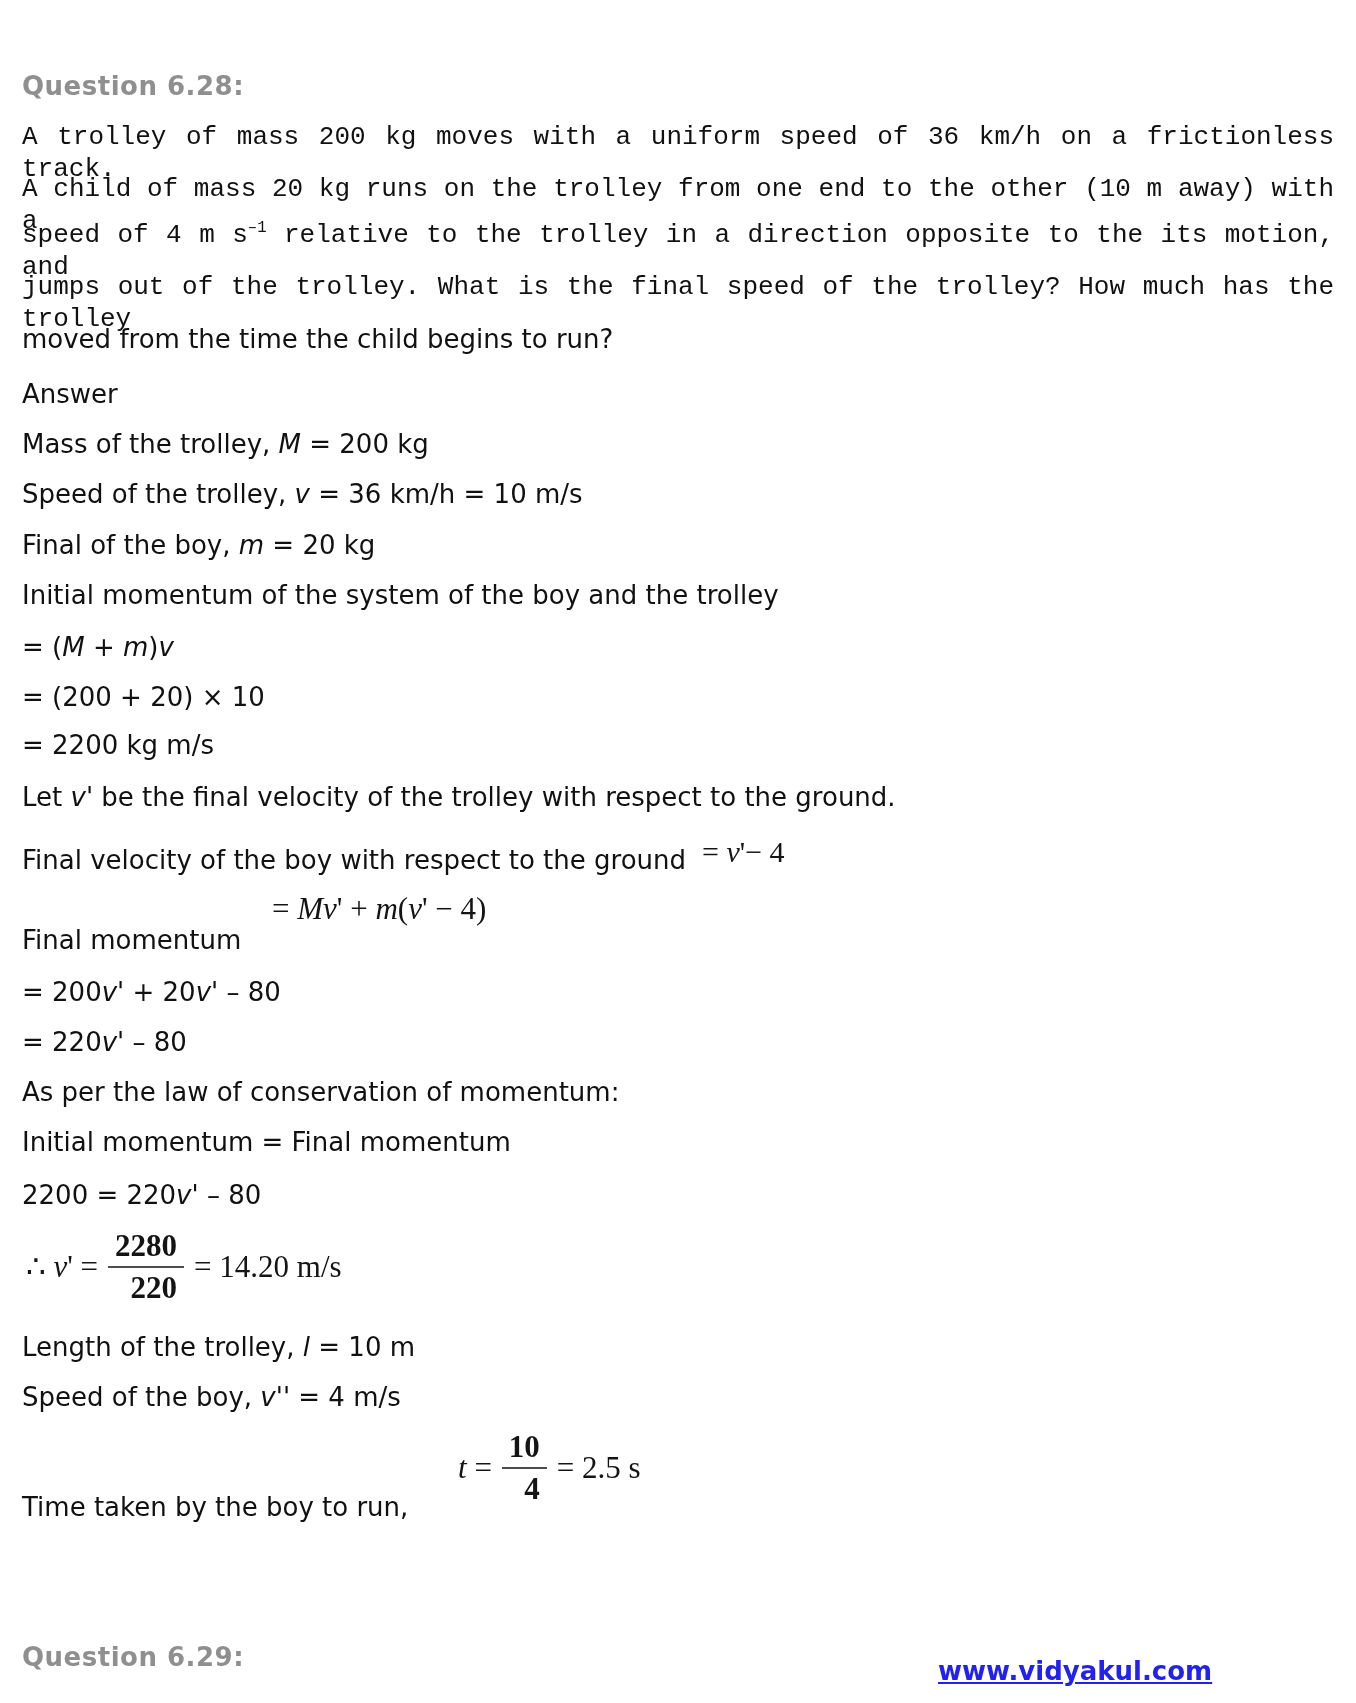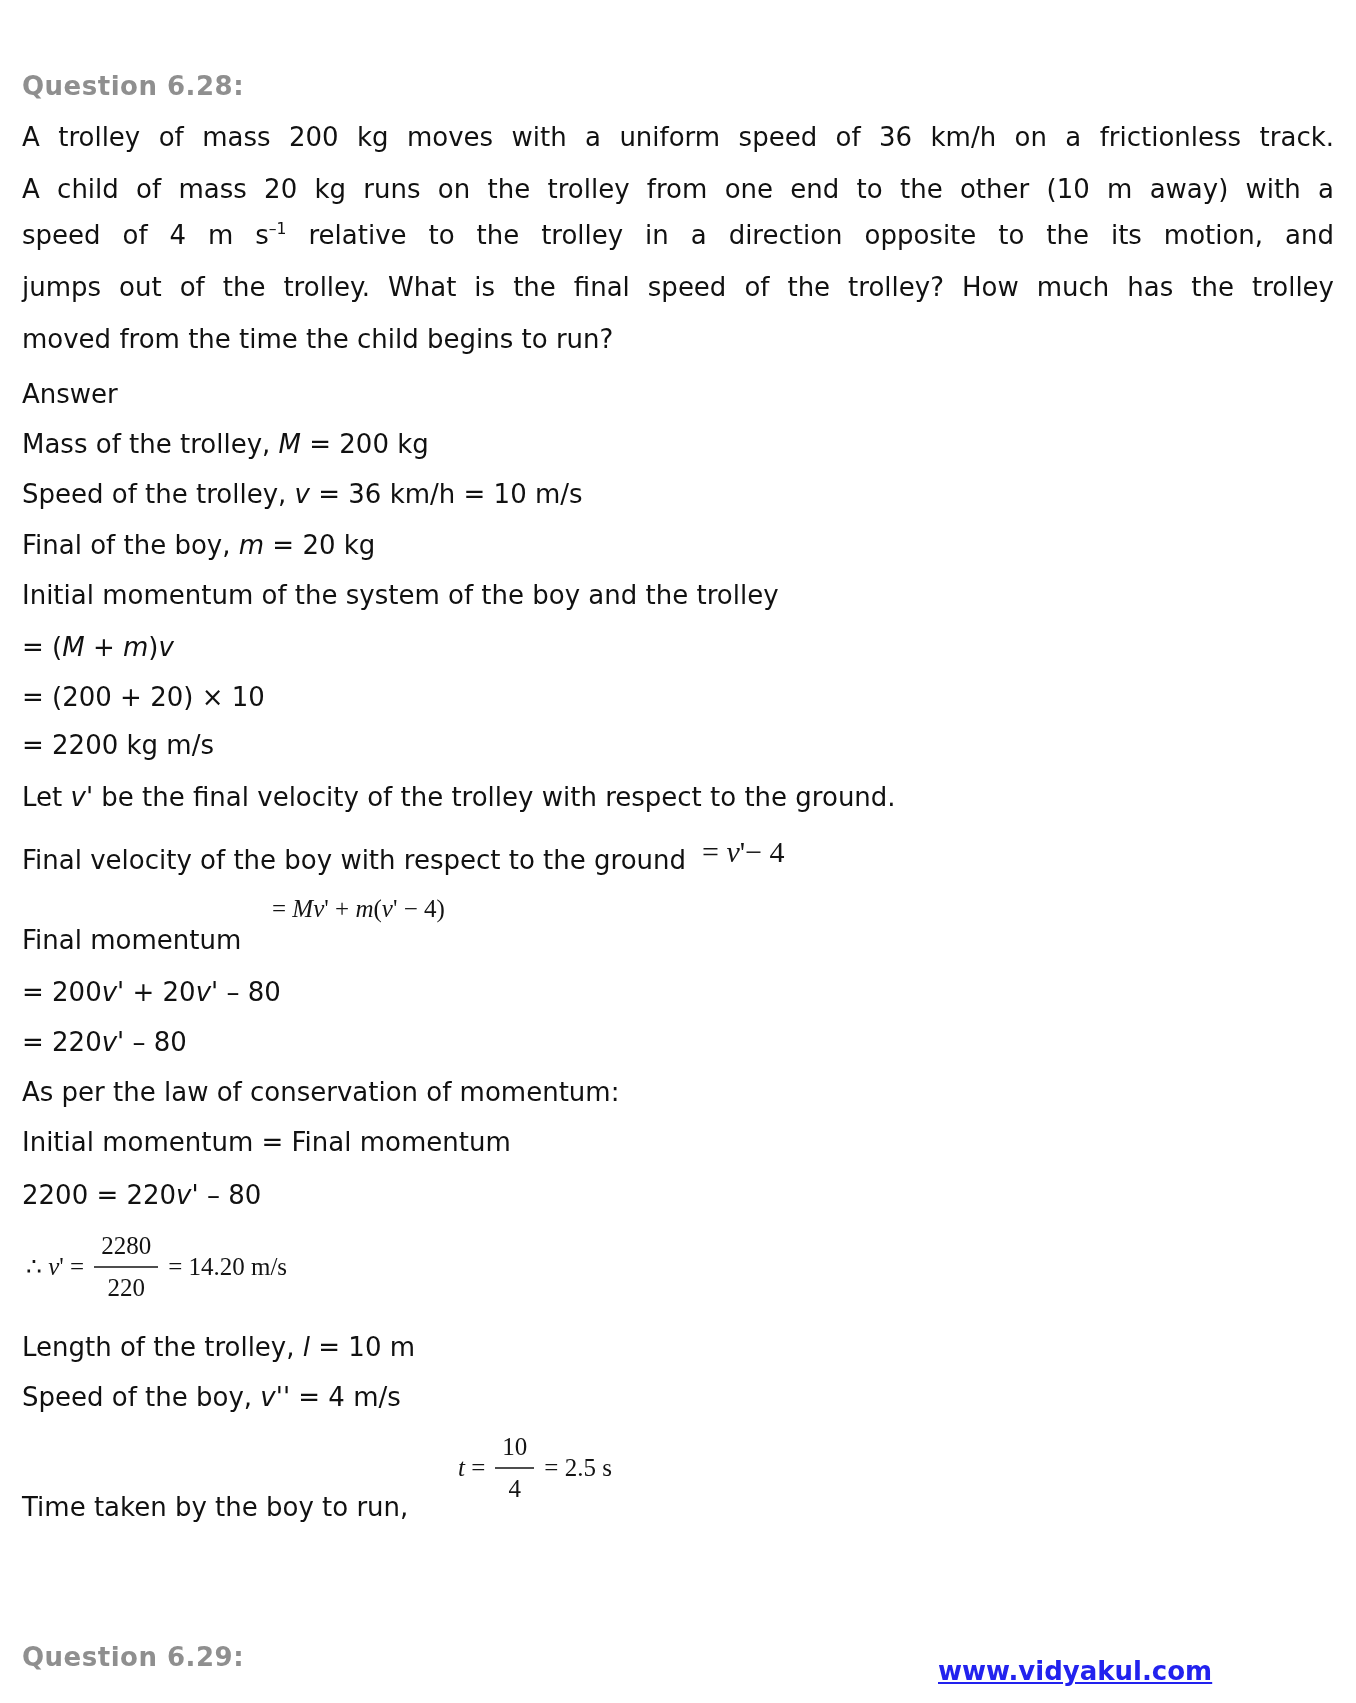--- a/index.html
+++ b/index.html
@@ -17,48 +17,50 @@
     left: 22px;
     font-size: 26px;
     line-height: 32px;
     white-space: nowrap;
   }
   .just {
     width: 1312px;
     white-space: normal;
     text-align: justify;
     text-align-last: justify;
+    font-family: Liberation Mono, monospace;
   }
   .heading {
     font-weight: bold;
     font-size: 26px;
     letter-spacing: 0.5px;
     color: var(--heading-color, #8f8f8f);
   }
   .eq {
     font-family: "Liberation Serif", "DejaVu Serif", serif;
-    font-size: 25px;
+    font-size: 31px;
     color: #141414;
   }
   .raised {
     position: relative;
     top: -7px;
     margin-left: 16px;
     font-size: 30px;
   }
   .eq-flex {
     display: flex;
     align-items: center;
     gap: 10px;
     line-height: 36px;
   }
   .frac {
     display: inline-block;
-    text-align: center;
+    text-align: right;
     vertical-align: middle;
+    font-weight: bold;
   }
   .frac .num {
     display: block;
     padding: 0 7px 2px 7px;
     border-bottom: 2px solid var(--frac-bar-color, #4d4d4d);
   }
   .frac .den {
     display: block;
     padding: 2px 7px 0 7px;
   }

